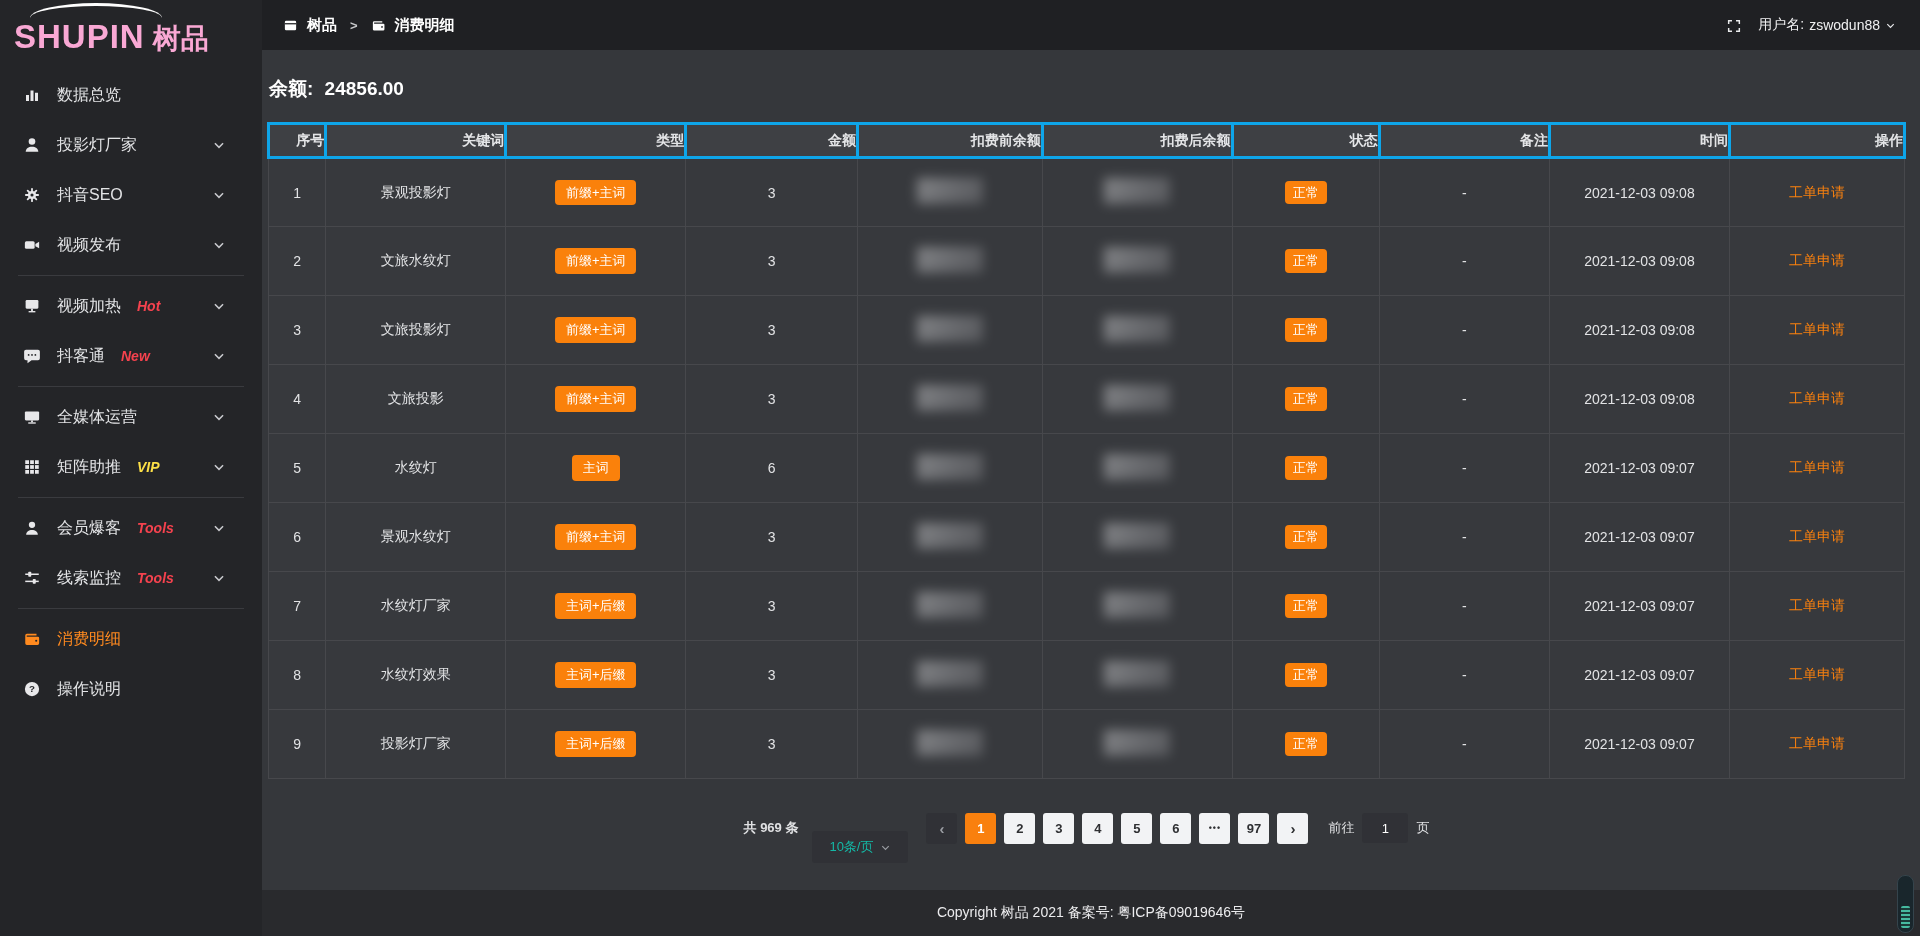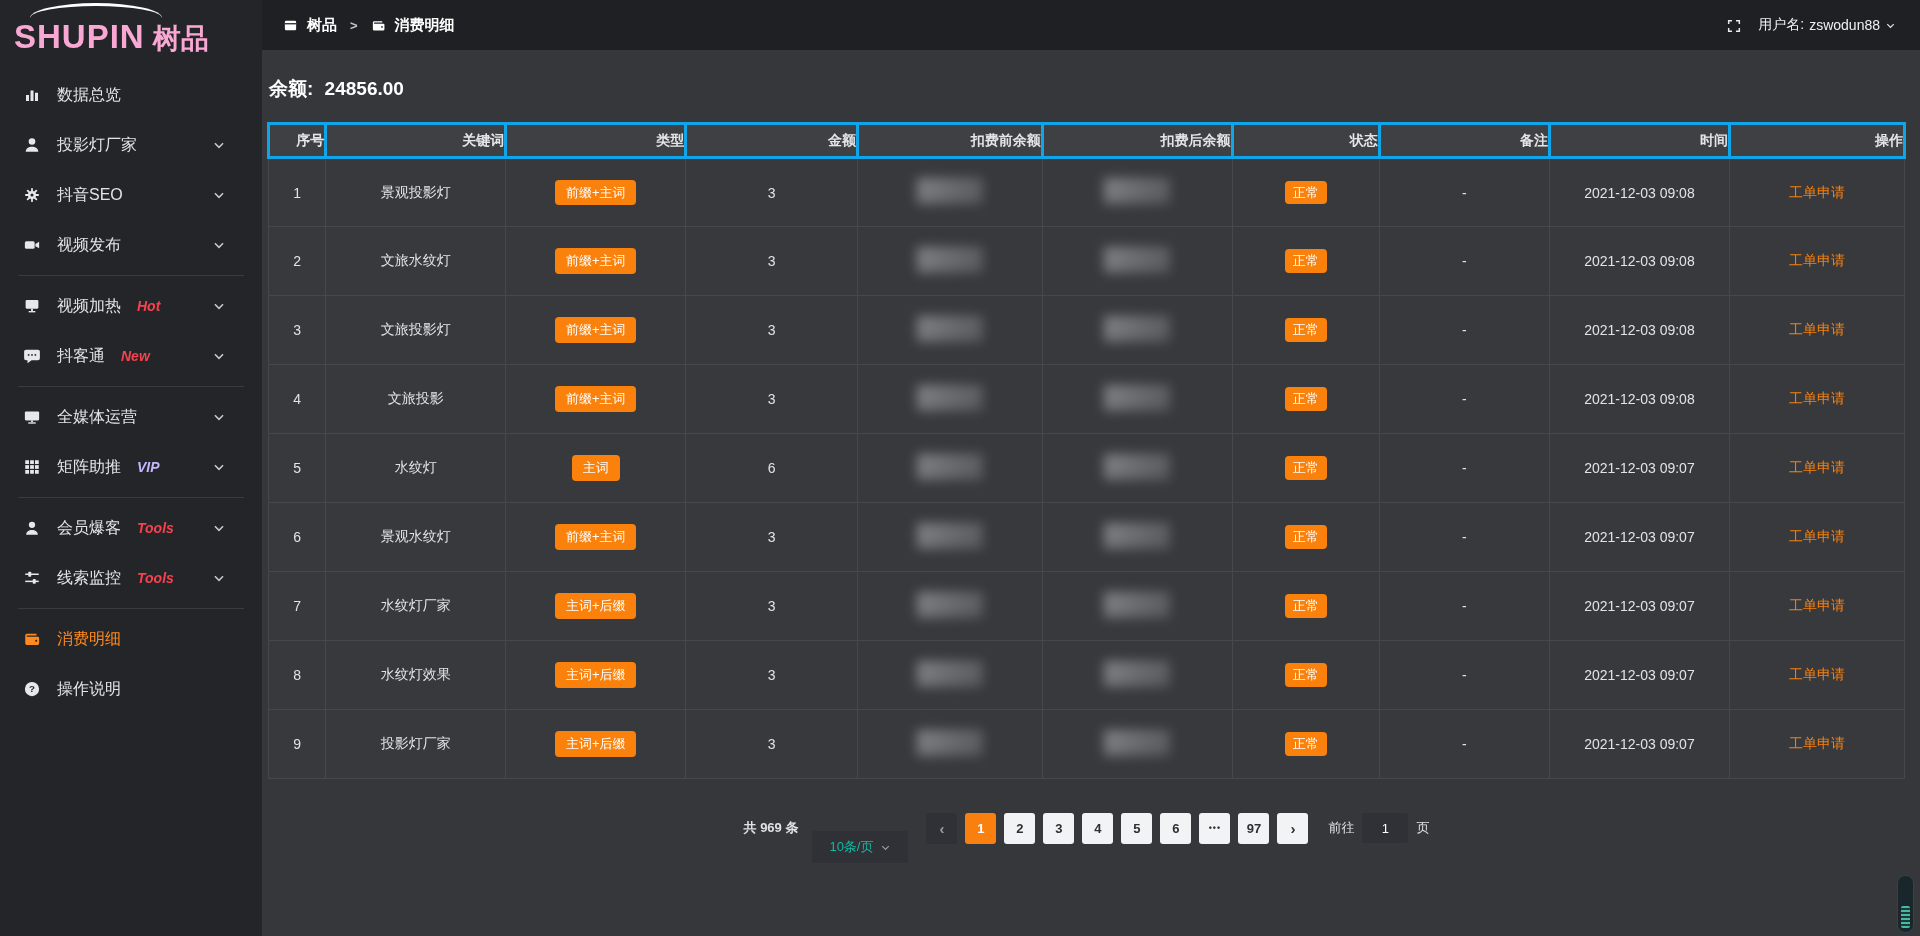--- a/index.html
+++ b/index.html
@@ -21,21 +21,21 @@
               border-top:3px solid #fefefe; border-radius:50%; }
   .logo-en { font-size:33px; font-weight:800; letter-spacing:1px; }
   .logo-cn { font-size:28px; font-weight:800; }
   .side-menu { flex:1; padding-top:8px; }
   .side-item { height:50px; display:flex; align-items:center; padding:0 36px 0 22px;
                cursor:pointer; color:#e3e4e6; font-size:16px; }
   .side-item .ico { width:20px; height:20px; margin-right:15px; display:flex;
                     align-items:center; justify-content:center; flex:none; }
   .side-item .lbl { white-space:nowrap; }
   .side-tag { font-style:italic; font-weight:700; font-size:14px; margin-left:16px;text-align:right; }
-  .tag-red { color:#f5424e; } .tag-gold { color:#c4b5fd; }
+  .tag-red { color:#f5424e; } .tag-gold { color:#fde047; }
   .side-item .chev { margin-left:auto; display:flex; }
   .side-item.active { color:#ff8a1f; }
   .side-divider { border-top:1px solid #3a3b3f; margin:5px 18px; }
 
   
   .main-col { flex:1; display:flex; flex-direction:column; height:936px; }
   .topbar { height:50px; background:#1f2023; display:flex; align-items:center;
             padding:0 24px 0 21px; flex:none; }
   .crumb { display:flex; align-items:center; gap:9px; color:#fff; font-size:15px; font-weight:700; }
   .crumb .cico { display:flex; }
@@ -523,18 +523,21 @@
           </span>
         <span class="pg-goto">
           <span>前往</span>
           <input class="pg-input" value="1" style="">
           <span>页</span>
         </span>
       </div>
 
     </main>
 
+    <footer class="footer">
+      <span>Copyright 树品 2021 备案号: 粤ICP备09019646号</span>
+    </footer>
   </div>
 </div>
 
 <div class="float-widget">
   <div class="stripes"></div>
 </div>
 
 </body></html>

